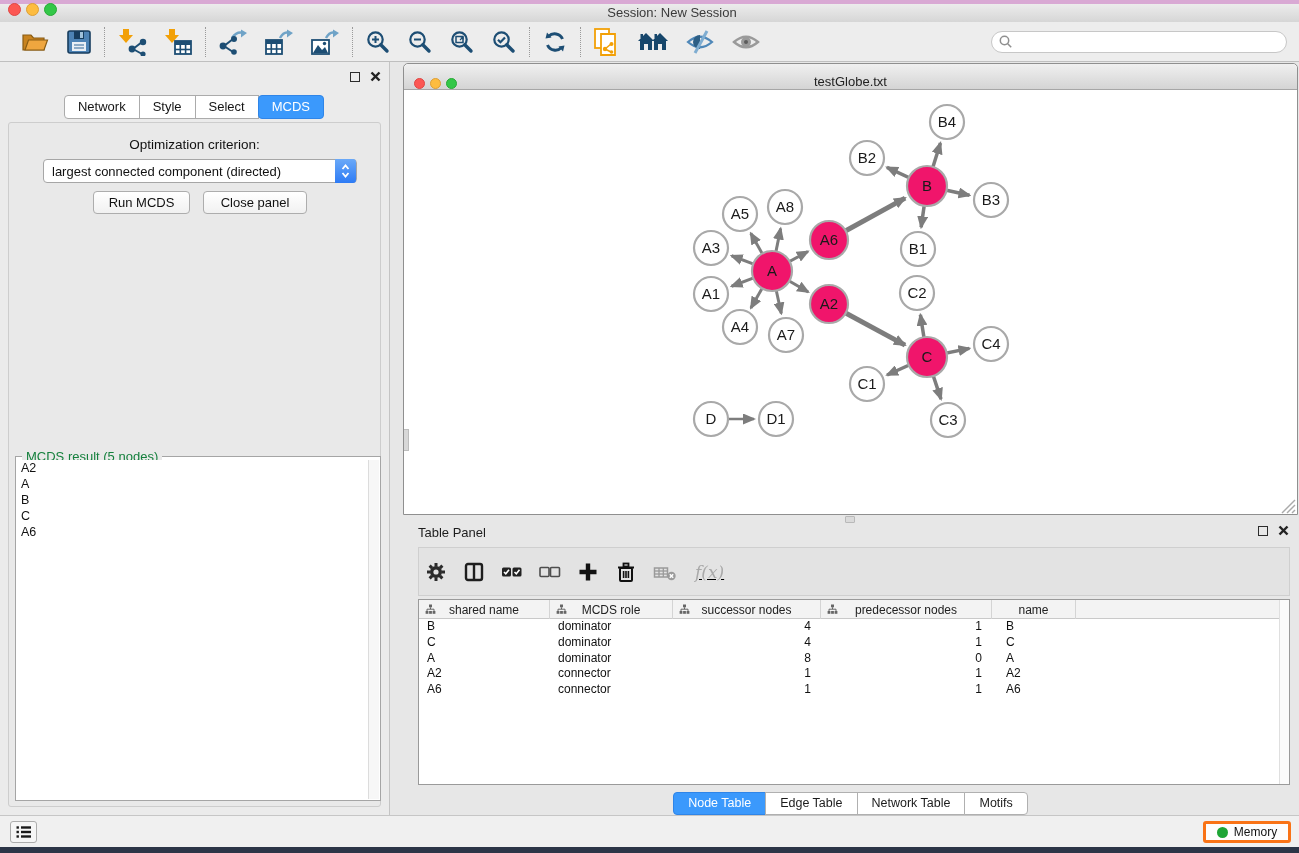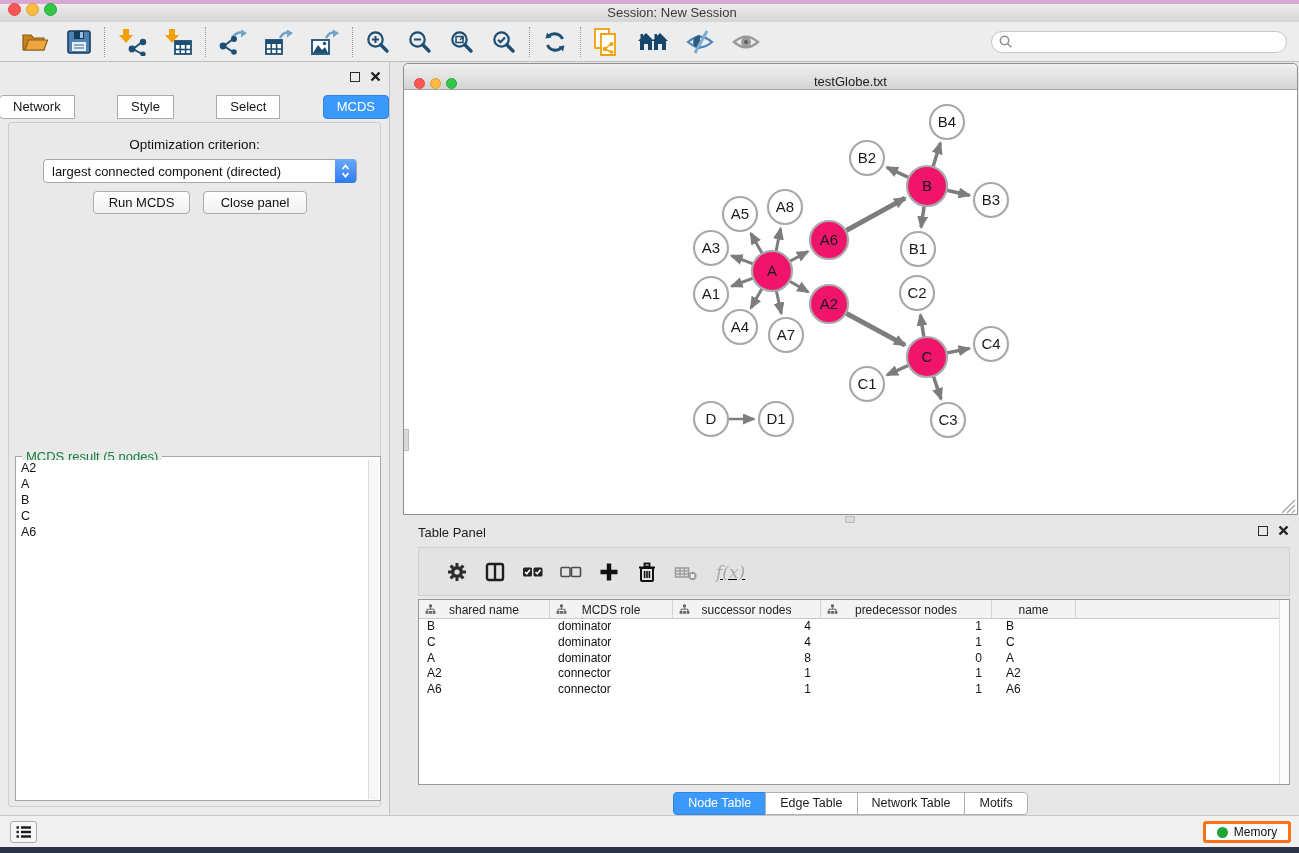--- a/index.html
+++ b/index.html
@@ -34,21 +34,21 @@
   #toolbar-search input { border:none; outline:none; flex:1; font-size:12px; height:18px;
     font-family:"Liberation Sans",sans-serif; background:transparent; }
 
   
   #control-panel { left:0; top:62px; width:390px; height:753px; background:#EBEBEB;
     border-right:1px solid #C4C4C4; }
   #cp-title { left:10px; top:9px; font-size:13px; color:#1d1d1d;margin-top:48px; }
   .panel-btns { display:flex; gap:10px; align-items:center; }
   #cp-btns { right:8px; top:9px; }
   .float-box { width:10px; height:10px; border:1.6px solid #2c2c2c; display:inline-block; }
-  #cp-tabs { left:0; top:33px; width:100%; display:flex; justify-content:space-between; }
+  #cp-tabs { left:0; top:33px; width:100%; display:flex; justify-content:center; }
   .cp-tab { font-size:13px; color:#151515; background:#FFFFFF; border:1px solid #ABABAB;
     padding:3px 13px 4px 13px; margin-left:-1px; cursor:default; }
   .cp-tab:first-child { border-top-left-radius:4px; border-bottom-left-radius:4px; }
   .cp-tab:last-child { border-top-right-radius:4px; border-bottom-right-radius:4px; }
   .cp-tab.active { background:#3B99FC; border-color:#2F85E8; color:#fff; border-radius:4px; }
   #cp-content { left:8px; top:60px; width:373px; height:685px; background:#E9E9E9;
     border:1px solid #CDCDCD; border-radius:3px; }
   #opt-label { top:14px; width:100%; text-align:center; font-size:13.5px; color:#111; }
   #criterion-select { left:34px; top:36px; width:314px; height:24px; background:#fff;
     border:1px solid #A6A6A6; border-radius:4px; display:flex; align-items:center; }
@@ -86,21 +86,21 @@
 
   
   #pane-thumb { left:845px; top:516px; width:10px; height:7px; background:#DADADA;
     border:1px solid #B9B9B9; border-radius:1px; }
 
   
   #table-panel { left:403px; top:520px; width:896px; height:295px; }
   #tp-title { left:15px; top:5px; font-size:13px; color:#1d1d1d; }
   #tp-btns { right:10px; top:5px; }
   #tp-toolbar { left:15px; top:27px; width:872px; height:49px; background:#E3E3E3;
-    border:1px solid #CFCFCF; display:flex; align-items:center; gap:16px; padding-left:27px;text-decoration:underline; }
+    border:1px solid #CFCFCF; display:flex; align-items:center; gap:16px; padding-left:6px;text-decoration:underline; }
   #tp-fx { font-family:"DejaVu Serif","Liberation Serif",serif; font-style:italic;
     font-size:17px; color:#A9A9A9; padding-left:2px; }
   #tp-table { left:15px; top:79px; width:872px; height:186px; background:#fff;
     border:1px solid #9A9A9A; overflow:hidden; }
   #tp-thead { display:flex; height:19px; background:#F3F3F3; border-bottom:1px solid #C9C9C9; }
   .th { position:relative; height:19px; border-right:1px solid #D4D4D4; display:flex;
     align-items:center; justify-content:center; font-size:12px; color:#222; gap:4px; }
   .th .shared-ic { position:absolute; left:6px; top:4px; }
   .tr { display:flex; height:15.8px; align-items:center; }
   .td { font-size:12px; color:#111; height:15.8px; line-height:15.8px; white-space:nowrap; overflow:hidden; }

